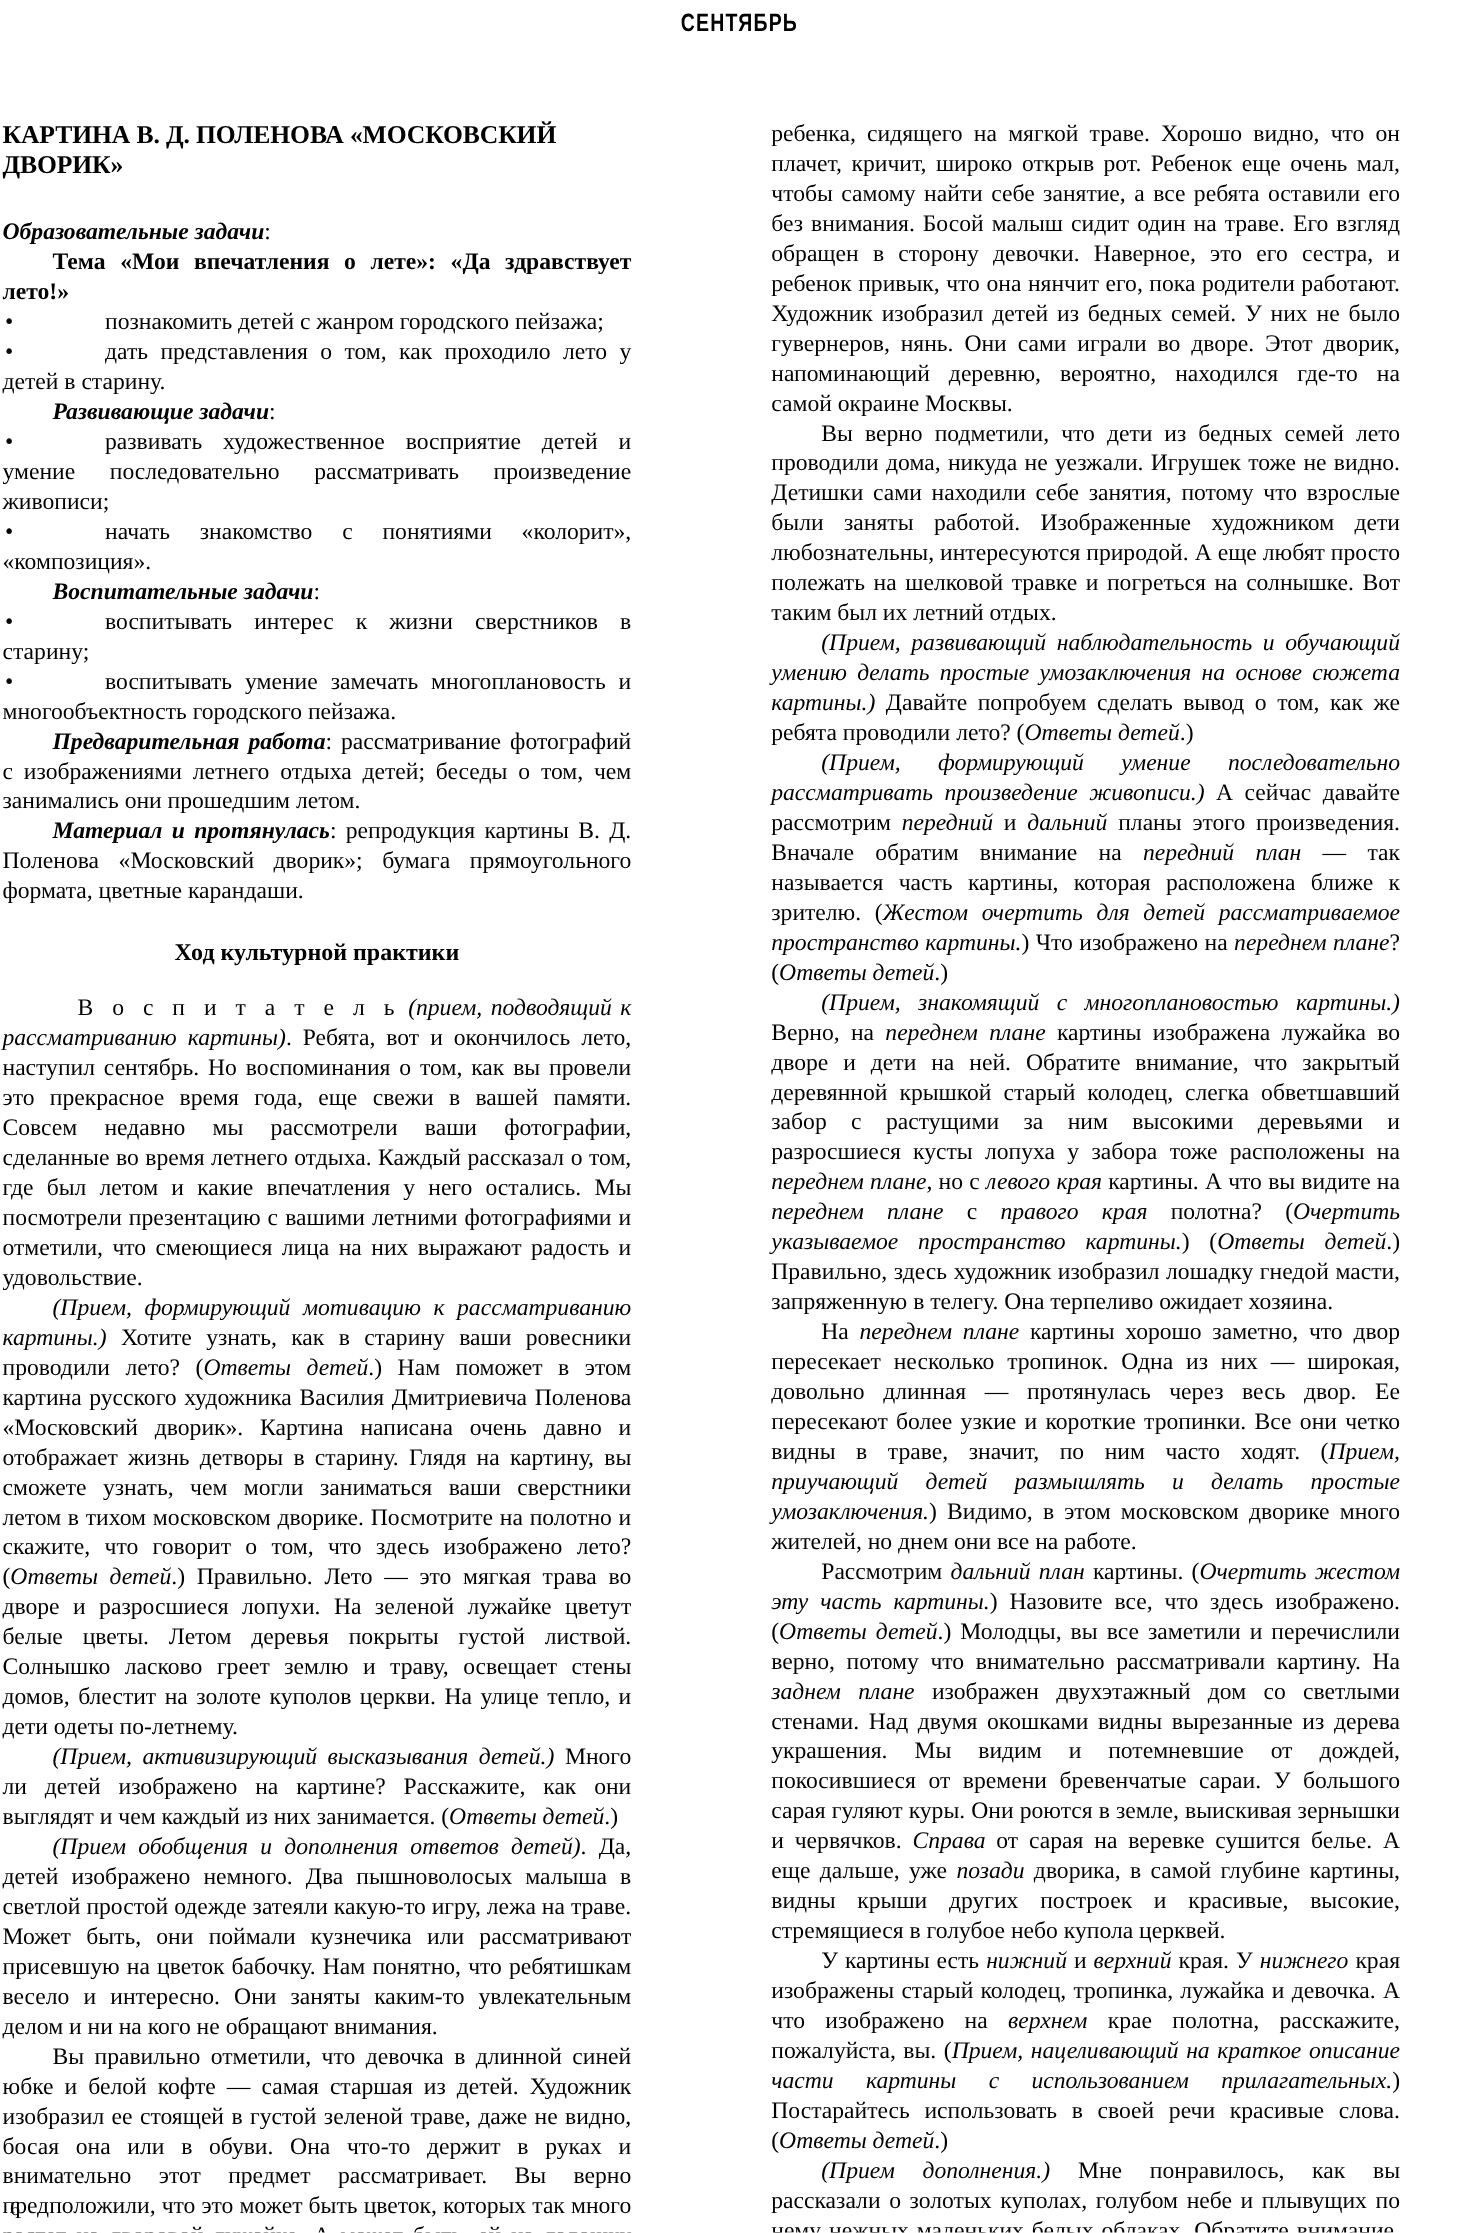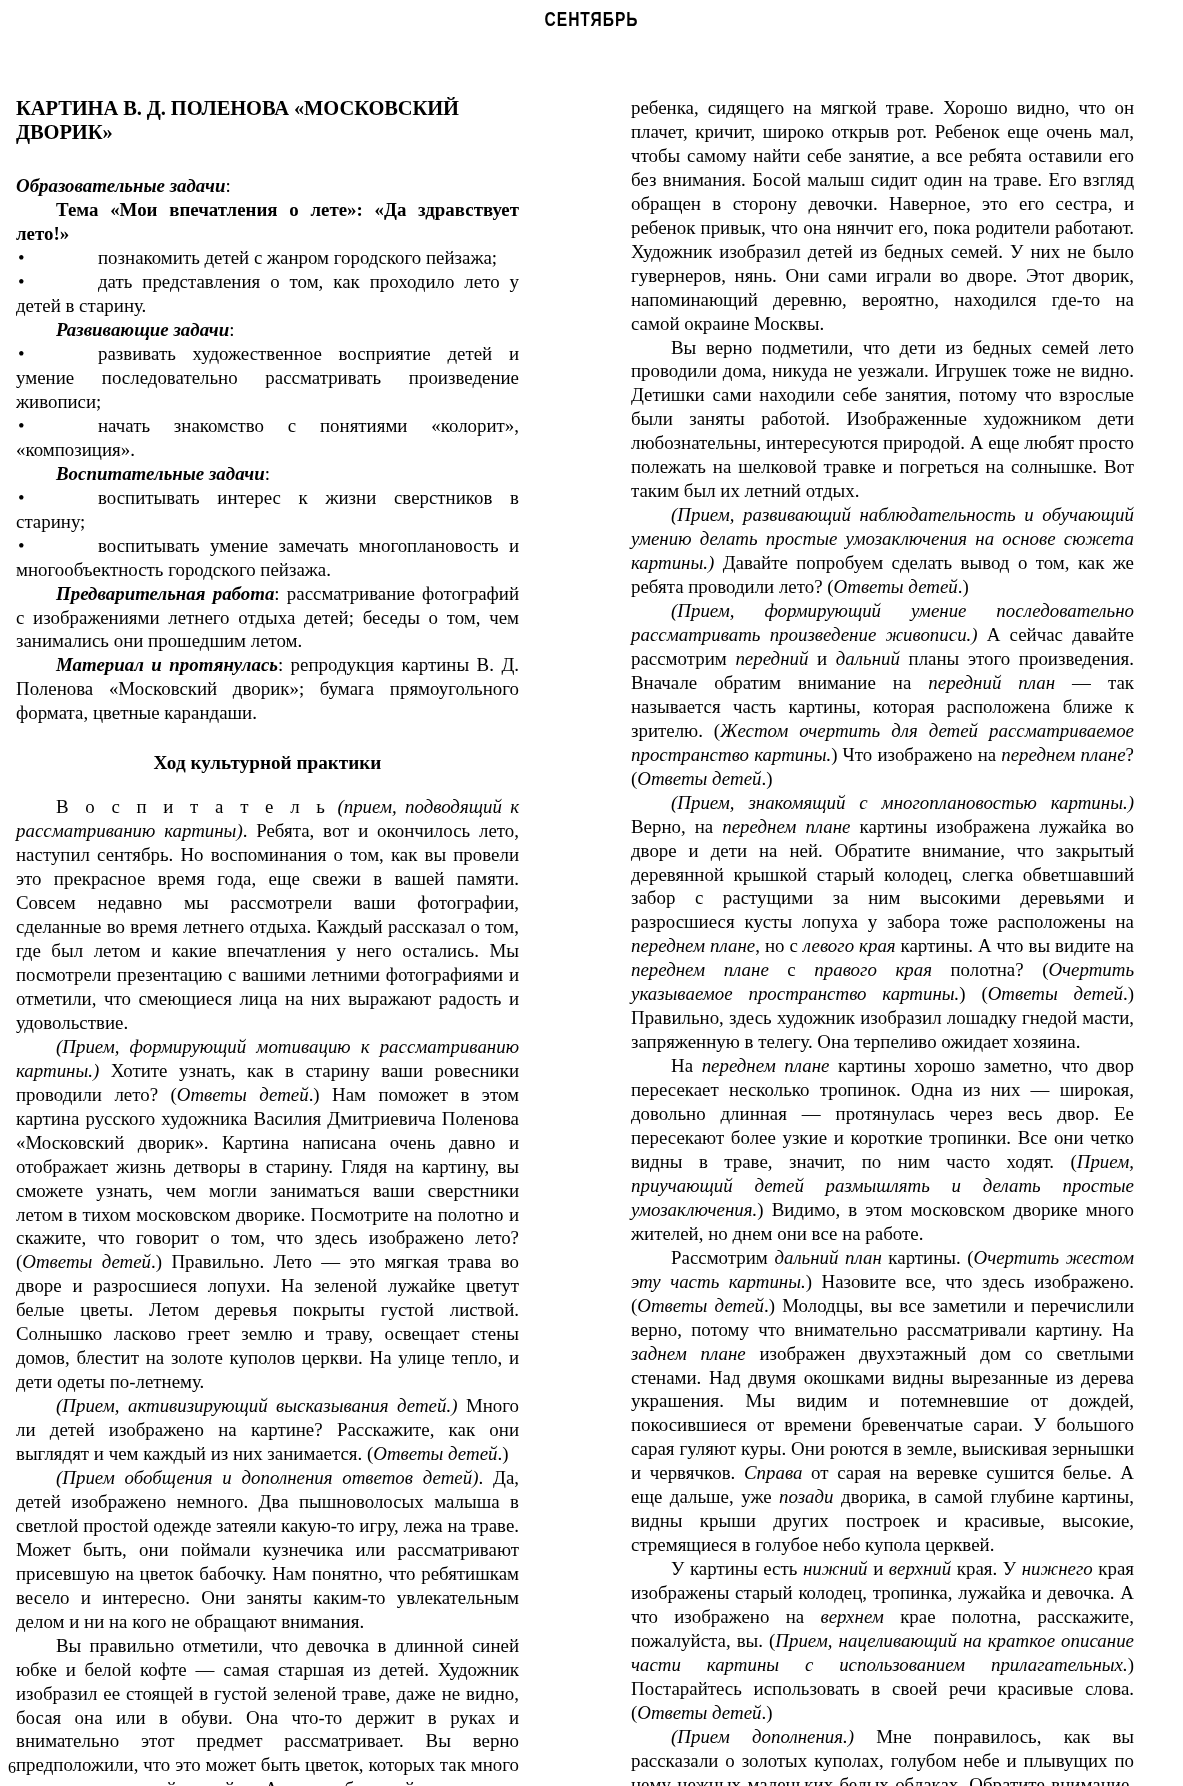--- a/index.html
+++ b/index.html
@@ -38,21 +38,21 @@
     font-size: 20px;
     letter-spacing: 1.2px;
     transform: scaleX(0.78);
     transform-origin: center top;
   }
 
   
   .columns {
     position: absolute;
     top: 96px;
-    left: 16px;
+    left: 2px;
     width: 1155px;
     height: 1600px;
   }
   .col {
     position: absolute;
     top: 0;
     width: 503px;
   }
   .col-left  { left: 0px; }
   .col-right { left: 615px; }
@@ -102,20 +102,21 @@
   .sec-head {
     margin: 26px 0 21px 0;
     text-align: center;
     font-weight: bold;
     font-size: 19.2px;
     line-height: 23px;
   }
 
   .spaced {
     letter-spacing: 4.2px;
+    margin-left: 20px;
   }
 
   .folio {
     position: absolute;
     left: 8px;
     bottom: 10px;
     font-size: 16px;
     line-height: 16px;
   }
 </style>

